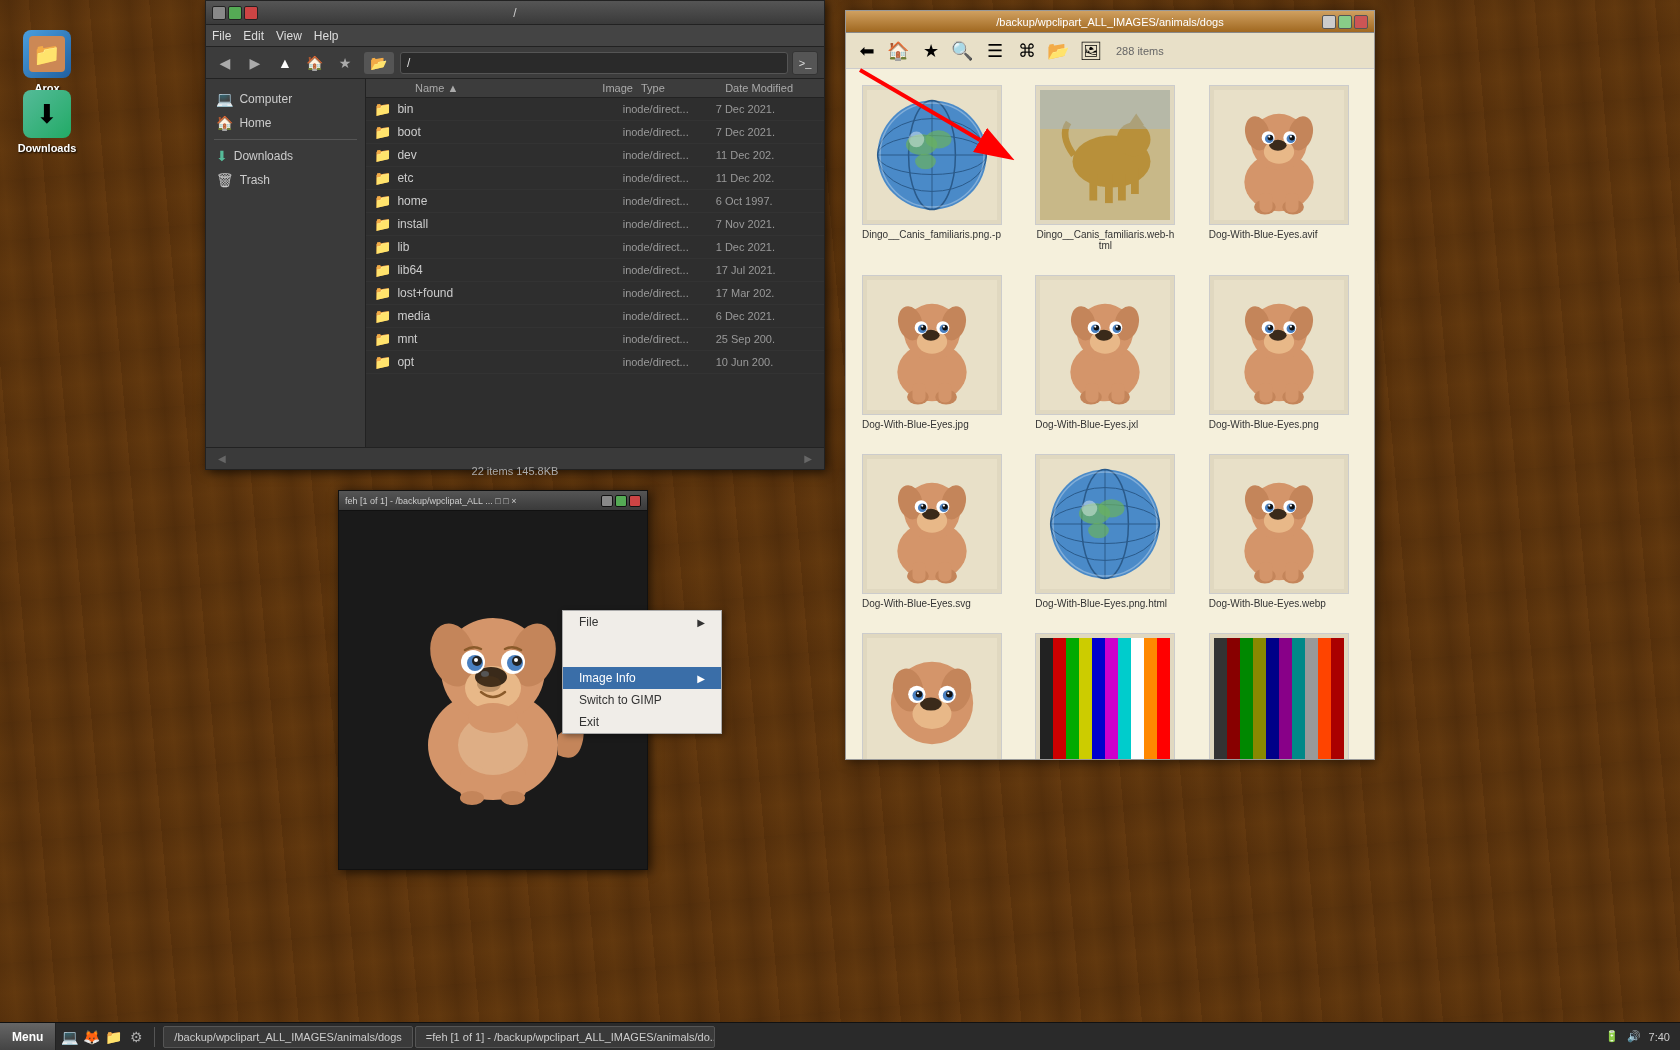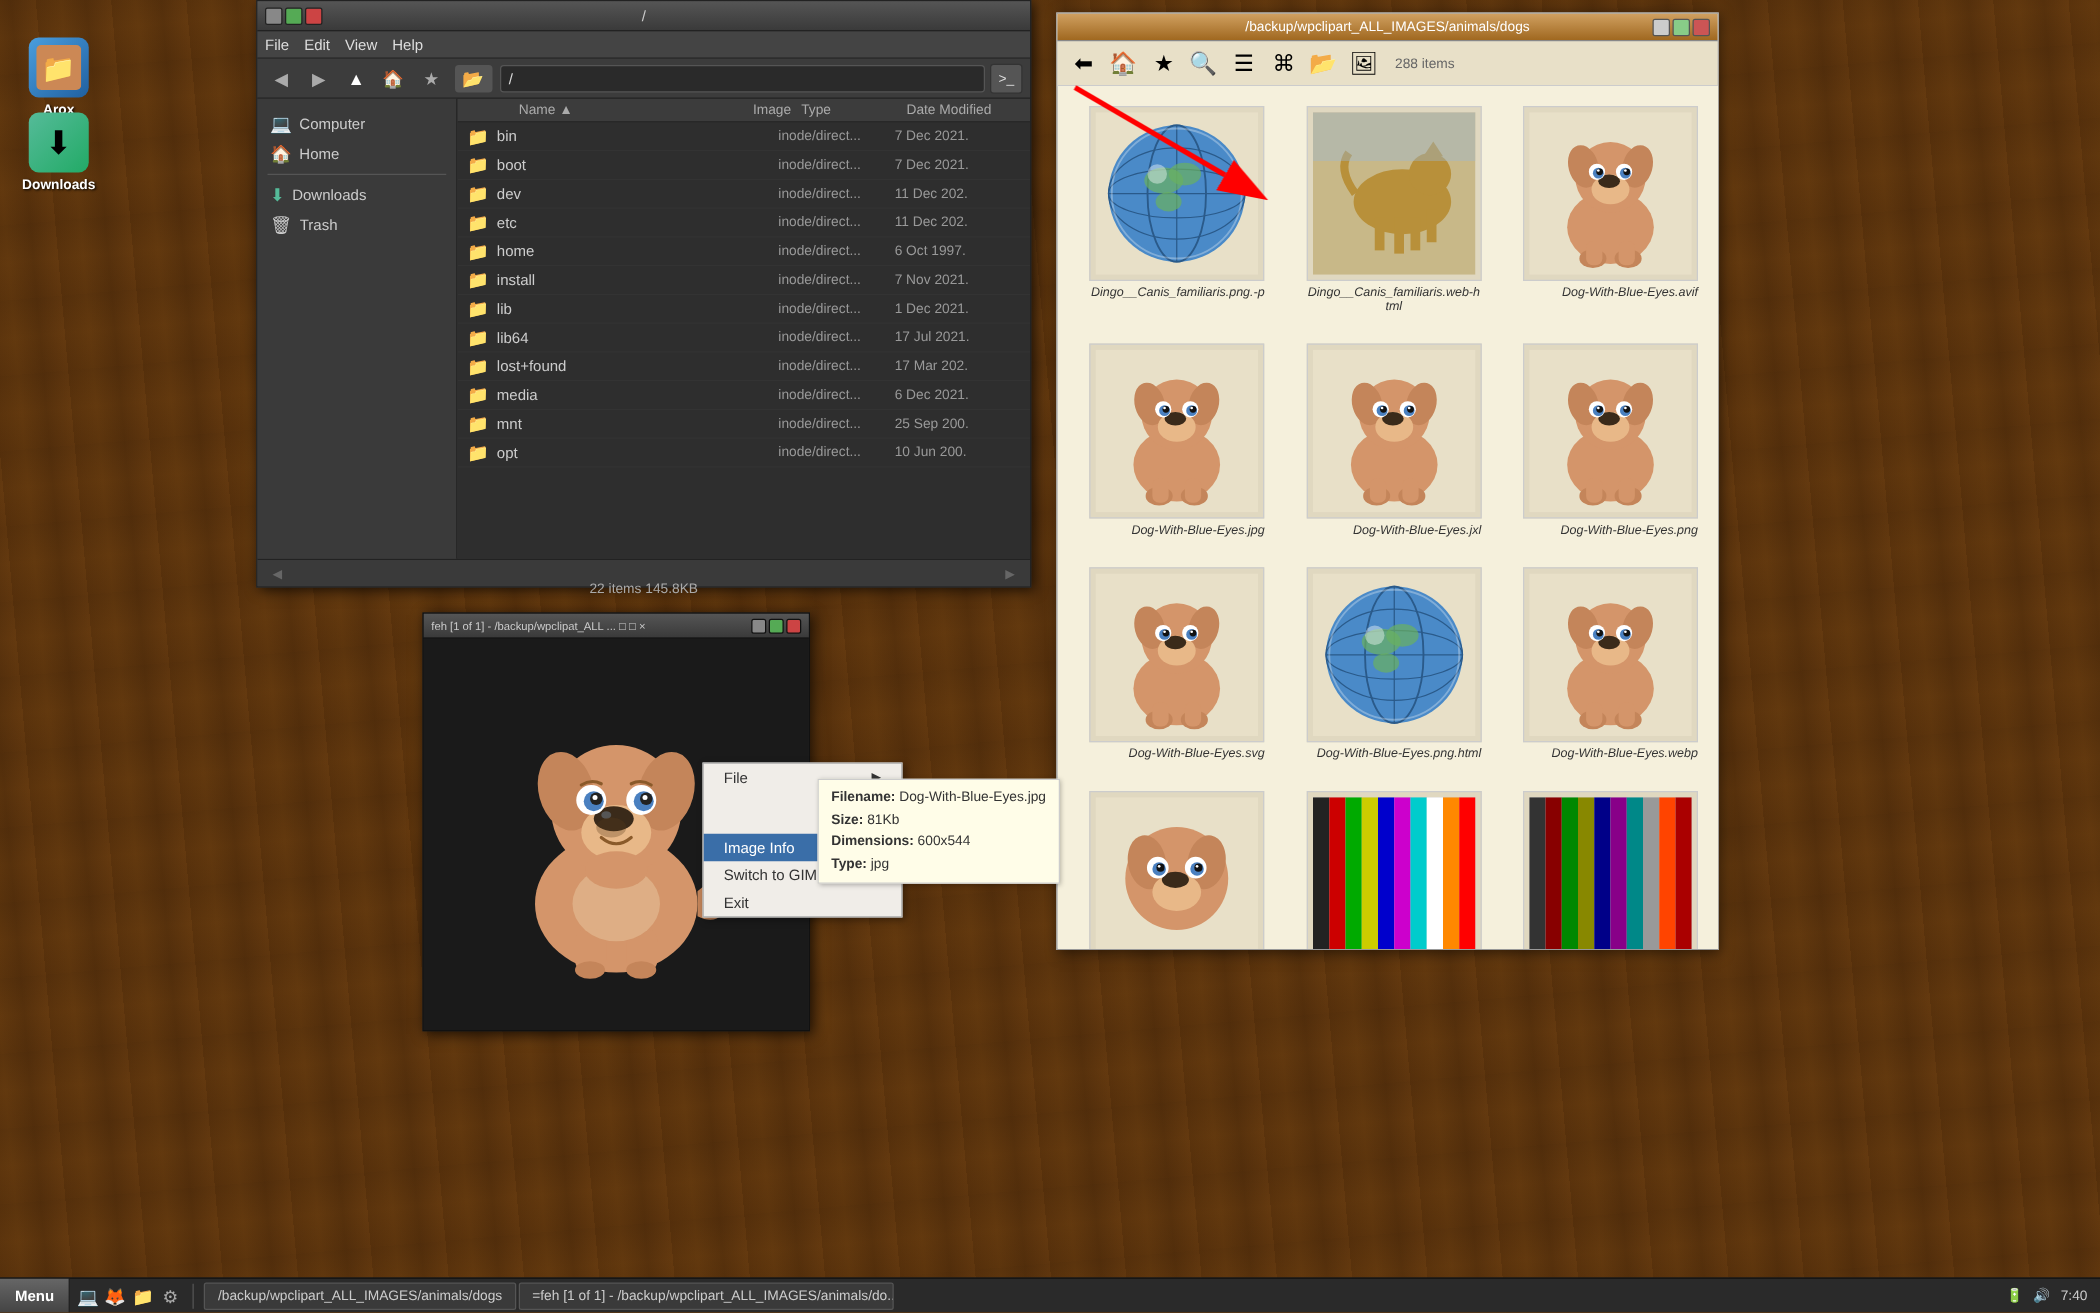--- a/index.html
+++ b/index.html
@@ -258,21 +258,21 @@
       cursor: pointer;
       padding: 0 4px;
     }
 
     
     .feh-window {
       position: absolute;
       top: 490px;
       left: 338px;
       width: 310px;
-      height: 335px;
+      height: 380px;
       background: #2a2a2a;
       border: 1px solid #111;
       box-shadow: 2px 2px 10px rgba(0,0,0,0.7);
     }
     .feh-titlebar {
       background: linear-gradient(180deg, #555 0%, #3a3a3a 100%);
       height: 20px;
       display: flex;
       align-items: center;
       padding: 0 6px;
@@ -425,26 +425,25 @@
       display: grid;
       grid-template-columns: repeat(3, 1fr);
       gap: 12px;
       overflow-y: auto;
       height: calc(100% - 22px - 36px);
       background: #f5f0dc;
     }
     .fb-grid-item {
       display: flex;
       flex-direction: column;
-      align-items: flex-end;
+      align-items: flex-start;
       gap: 4px;
       cursor: pointer;
       padding: 6px;
       border-radius: 3px;
-      font-style: italic;
     }
     .fb-thumb {
       width: 140px;
       height: 140px;
       background: #e0d8c0;
       border: 1px solid #ccc;
       display: flex;
       align-items: center;
       justify-content: center;
       overflow: hidden;
@@ -803,34 +802,20 @@
       <span class="ctx-arrow">▶</span>
     </div>
     <div class="ctx-item">
       <span>Switch to GIMP</span>
     </div>
     <div class="ctx-item">
       <span>Exit</span>
     </div>
   </div>
 
-  <div class="img-info">
-    <div>
-      <strong>Filename:</strong> <span>Dog-With-Blue-Eyes.jpg</span>
-    </div>
-    <div>
-      <strong>Size:</strong> <span>81Kb</span>
-    </div>
-    <div>
-      <strong>Dimensions:</strong> <span>600x544</span>
-    </div>
-    <div>
-      <strong>Type:</strong> <span>jpg</span>
-    </div>
-  </div>
 
   <div class="file-browser">
     <div class="fb-titlebar">
       <div class="fb-win-buttons" style="margin-left:0;margin-right:auto;">
         
       </div>
       <div class="fb-title-text">/backup/wpclipart_ALL_IMAGES/animals/dogs</div>
       <div class="fb-win-buttons">
         <div class="fb-win-btn minimize"></div>
         <div class="fb-win-btn maximize"></div>

